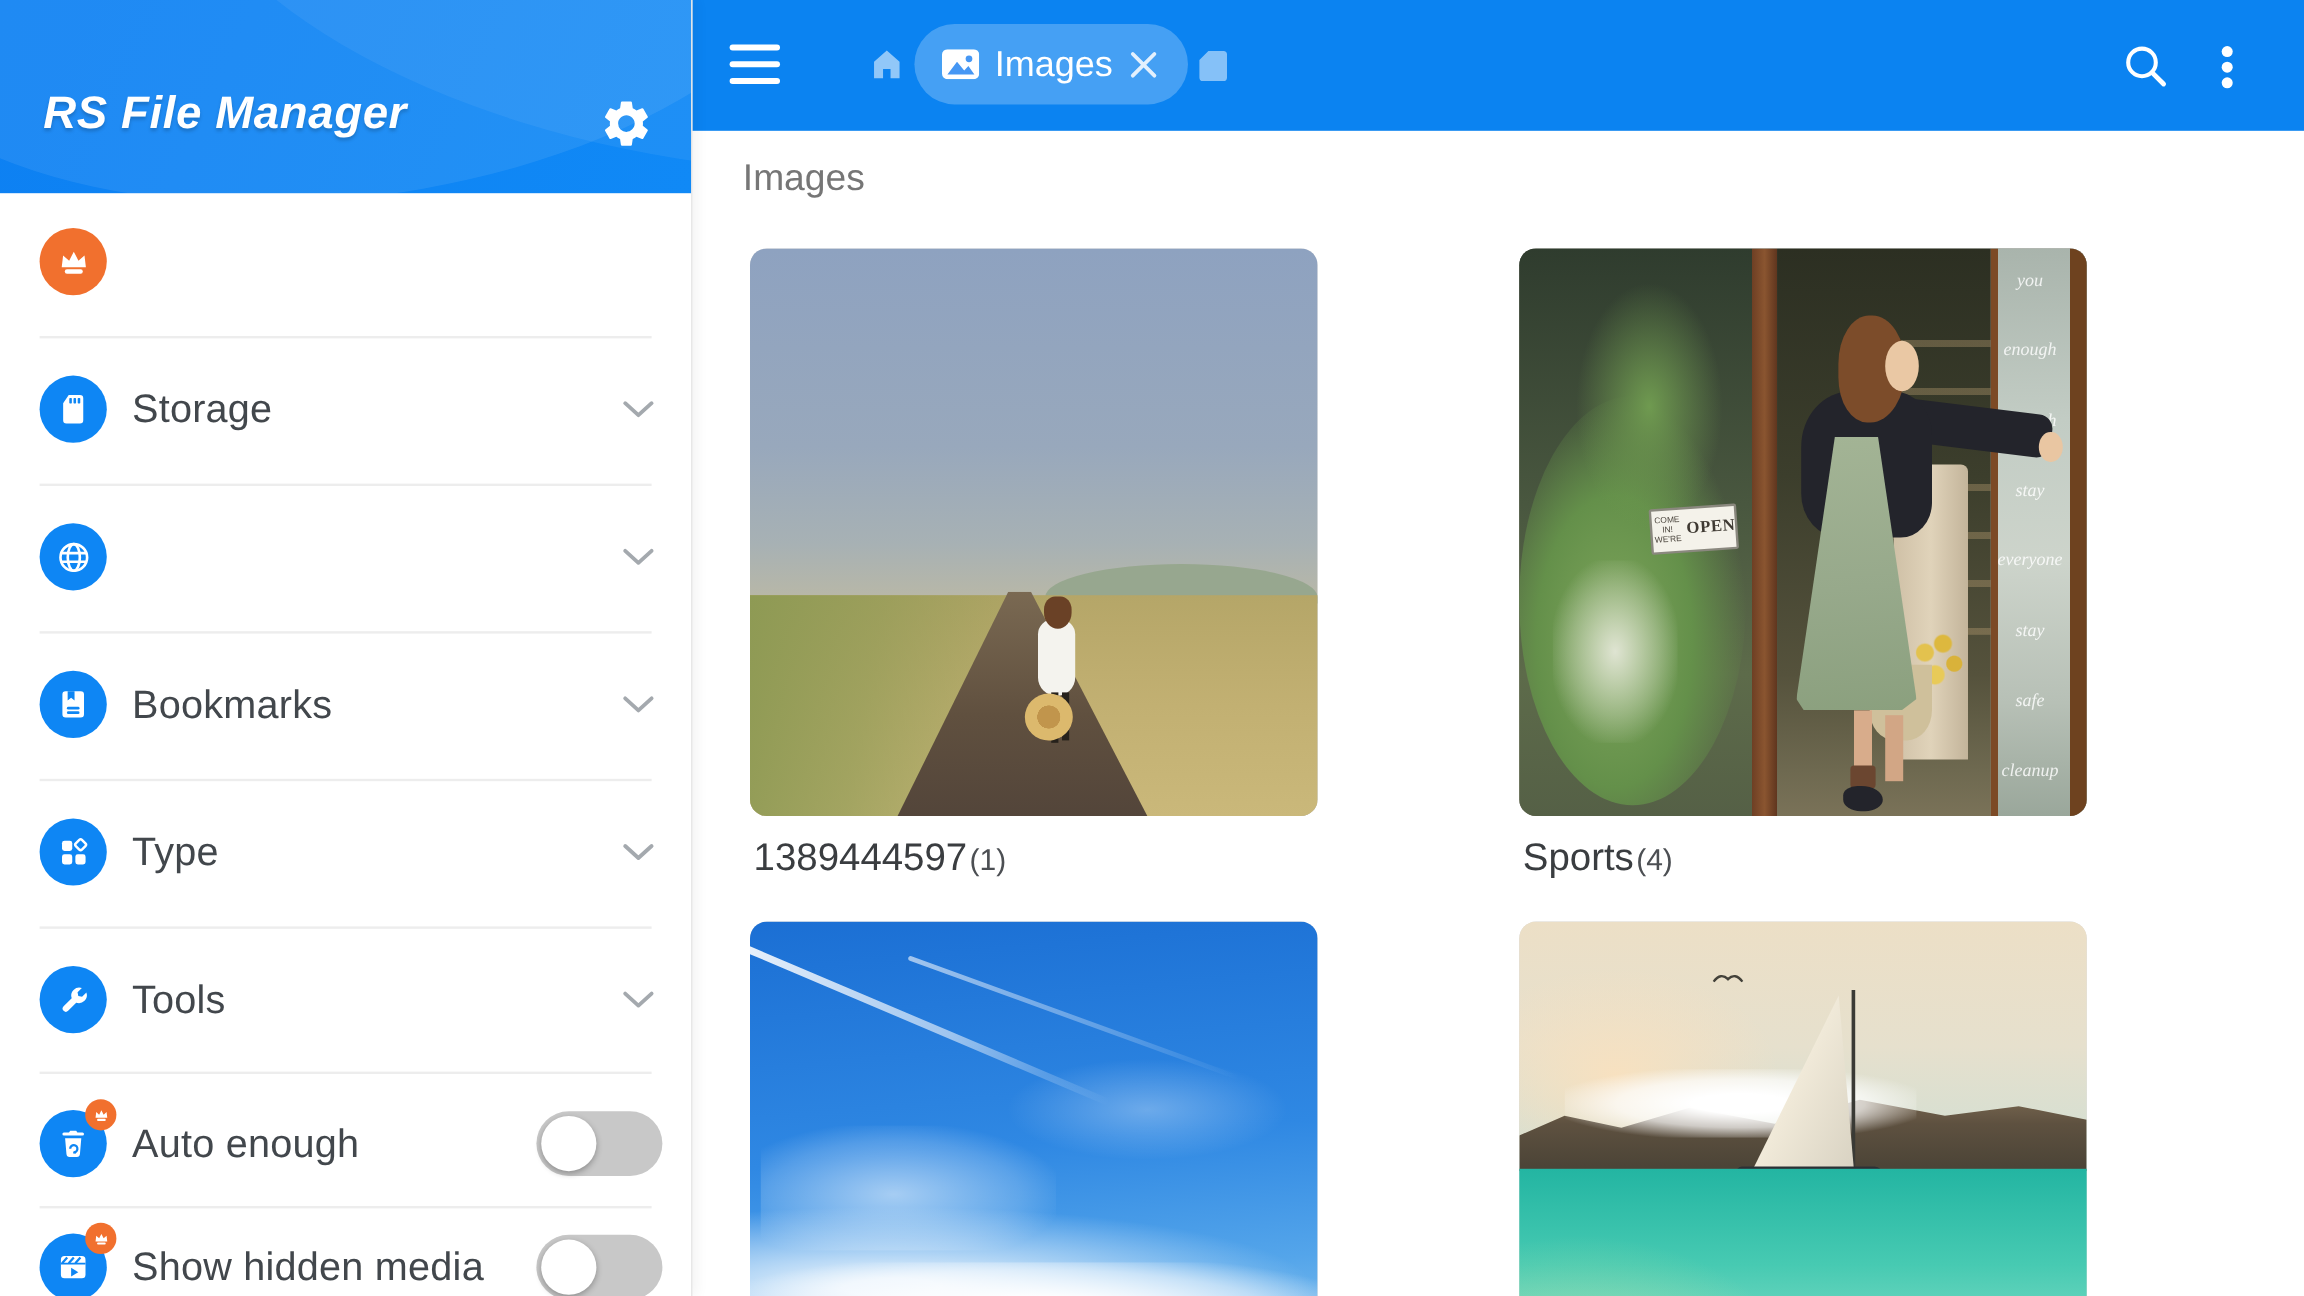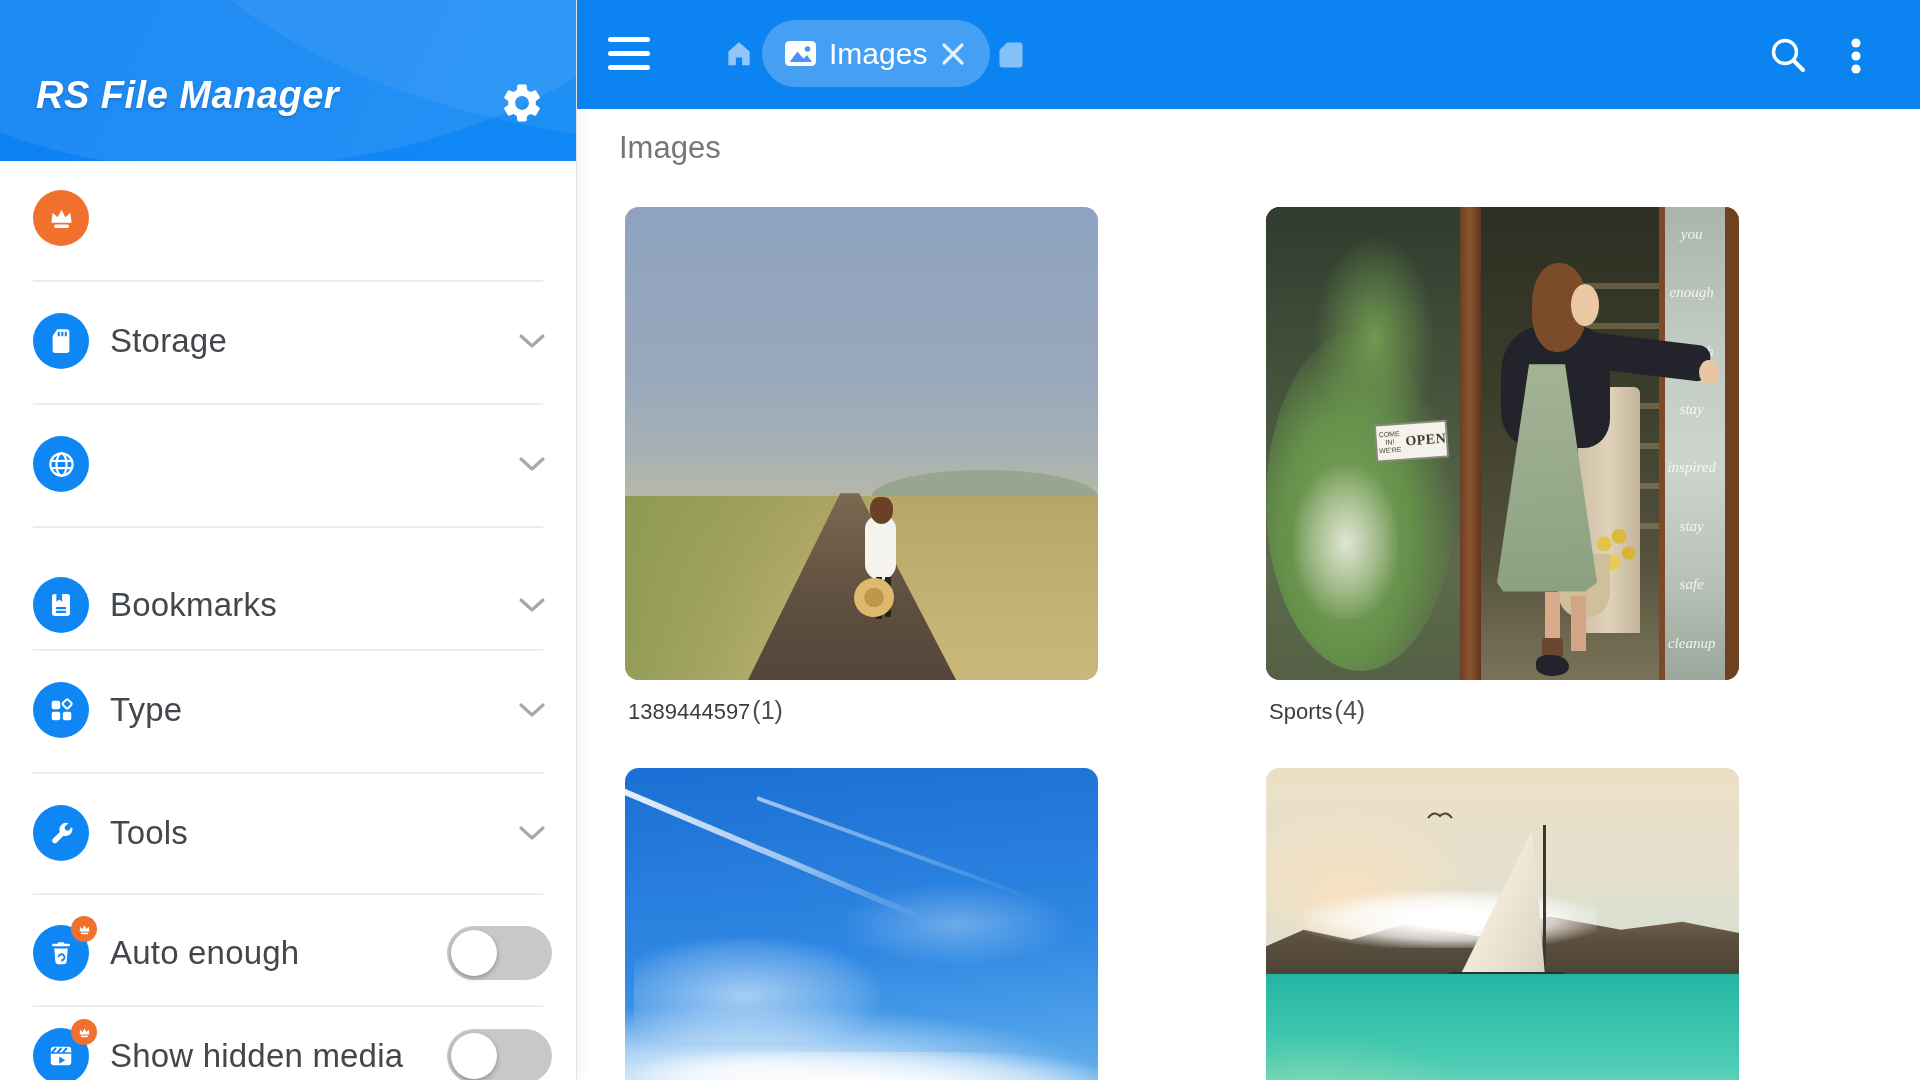--- a/index.html
+++ b/index.html
@@ -42,21 +42,21 @@
   .chev{position:absolute;left:517px;top:52px;display:flex;}
   .toggle{position:absolute;left:447px;top:34px;width:105px;height:54px;border-radius:27px;background:#c8c8c8;cursor:pointer;}
   .toggle .knob{position:absolute;left:4px;top:4px;width:46px;height:46px;border-radius:50%;background:#fff;
                 box-shadow:0 2px 5px rgba(0,0,0,.3);}
   .sdiv{position:absolute;left:33px;width:510px;height:2px;background:#ededed;}
   
   .heading{position:absolute;left:619px;top:130px;font-size:31px;color:#767676;z-index:2;}
   .tile{position:absolute;width:473px;height:473px;border-radius:14px;overflow:hidden;background:#d8d8d8;z-index:2;}
   .tile>div,.tile>svg{position:absolute;}
   .tile-caption{position:absolute;z-index:2;display:flex;align-items:baseline;}
-  .cap-name{font-size:22px;color:#3a3d40;}
+  .cap-name{font-size:32px;color:#3a3d40;}
   .cap-count{font-size:25px;color:#4c4f53;margin-left:2px;}
   
   .f-sky{inset:0;background:linear-gradient(180deg,#8ea2c0 0%,#98a8bc 35%,#a7b1b4 52%,#b7b7a8 61%);}
   .f-hills{right:0;top:55.5%;width:48%;height:7%;background:#97a78f;border-radius:60% 60% 0 0/100% 100% 0 0;}
   .f-field{left:0;right:0;bottom:0;height:39%;background:linear-gradient(180deg,#b5a668 0%,#c2b072 50%,#cab87a 100%);}
   .f-green{left:0;bottom:0;height:39%;width:100%;background:linear-gradient(100deg,#8e9a54 0%,rgba(142,154,84,.65) 22%,rgba(142,154,84,0) 52%);}
   .f-path{left:0;bottom:0;width:100%;height:39.5%;clip-path:polygon(45.5% 0,49.5% 0,70% 100%,26% 100%);
           background:linear-gradient(180deg,#7a6952 0%,#60503f 55%,#53453a 100%);}
   .f-person{left:235px;top:290px;width:44px;height:148px;}
   .f-person span{position:absolute;display:block;}
@@ -216,21 +216,21 @@
       <div class="s-curtain"></div>
       <div class="s-flowersy"></div>
       <div class="s-rightglass"></div>
       <div class="s-rframe2"></div>
       <div class="s-rframe"></div>
       <div class="s-glasstext">
         <span>you</span>
         <span>enough</span>
         <span>enough</span>
         <span>stay</span>
-        <span>inspired</span>
+        <span>everyone</span>
         <span>stay</span>
         <span>safe</span>
         <span>cleanup</span>
       </div>
       <div class="s-sign">
         <span class="sign-small"><span>COME IN!</span><br><span>WE'RE</span></span>
         <span class="sign-big">OPEN</span>
       </div>
       <div class="s-woman">
         <span class="sw-arm"></span>
@@ -328,21 +328,21 @@
         </span>
 
       <span class="chev">
           <svg width="30" height="18" viewBox="0 0 30 18">
             <polyline points="4,4 15,14 26,4" fill="none" stroke="#a4a9ae" stroke-width="3.2" stroke-linecap="round" stroke-linejoin="round"></polyline>
           </svg>
         </span>
 
     </div>
       <div class="sdiv" style="top:526px"></div>
-      <div class="srow" style="top:544px">
+      <div class="srow" style="top:526px">
       <span class="icon-circle" style="background:#0e86f4">
           <svg width="30" height="30" viewBox="0 0 24 24">
             <path d="M7 3.2 h10 a2.2 2.2 0 0 1 2.2 2.2 v13.2 a2.2 2.2 0 0 1-2.2 2.2 H7 a2.2 2.2 0 0 1-2.2-2.2 V5.4 A2.2 2.2 0 0 1 7 3.2 Z" fill="#fff"></path>
             <path d="M8.3 3.2 v6.2 l2.3-1.9 2.3 1.9 V3.2 Z" fill="#0e86f4"></path>
             <rect x="7.8" y="13.6" width="8.4" height="1.8" rx=".9" fill="#0e86f4"></rect>
             <rect x="7.8" y="16.6" width="8.4" height="1.8" rx=".9" fill="#0e86f4"></rect>
           </svg>
         </span>
 
       <span class="srow-label">Bookmarks</span>

